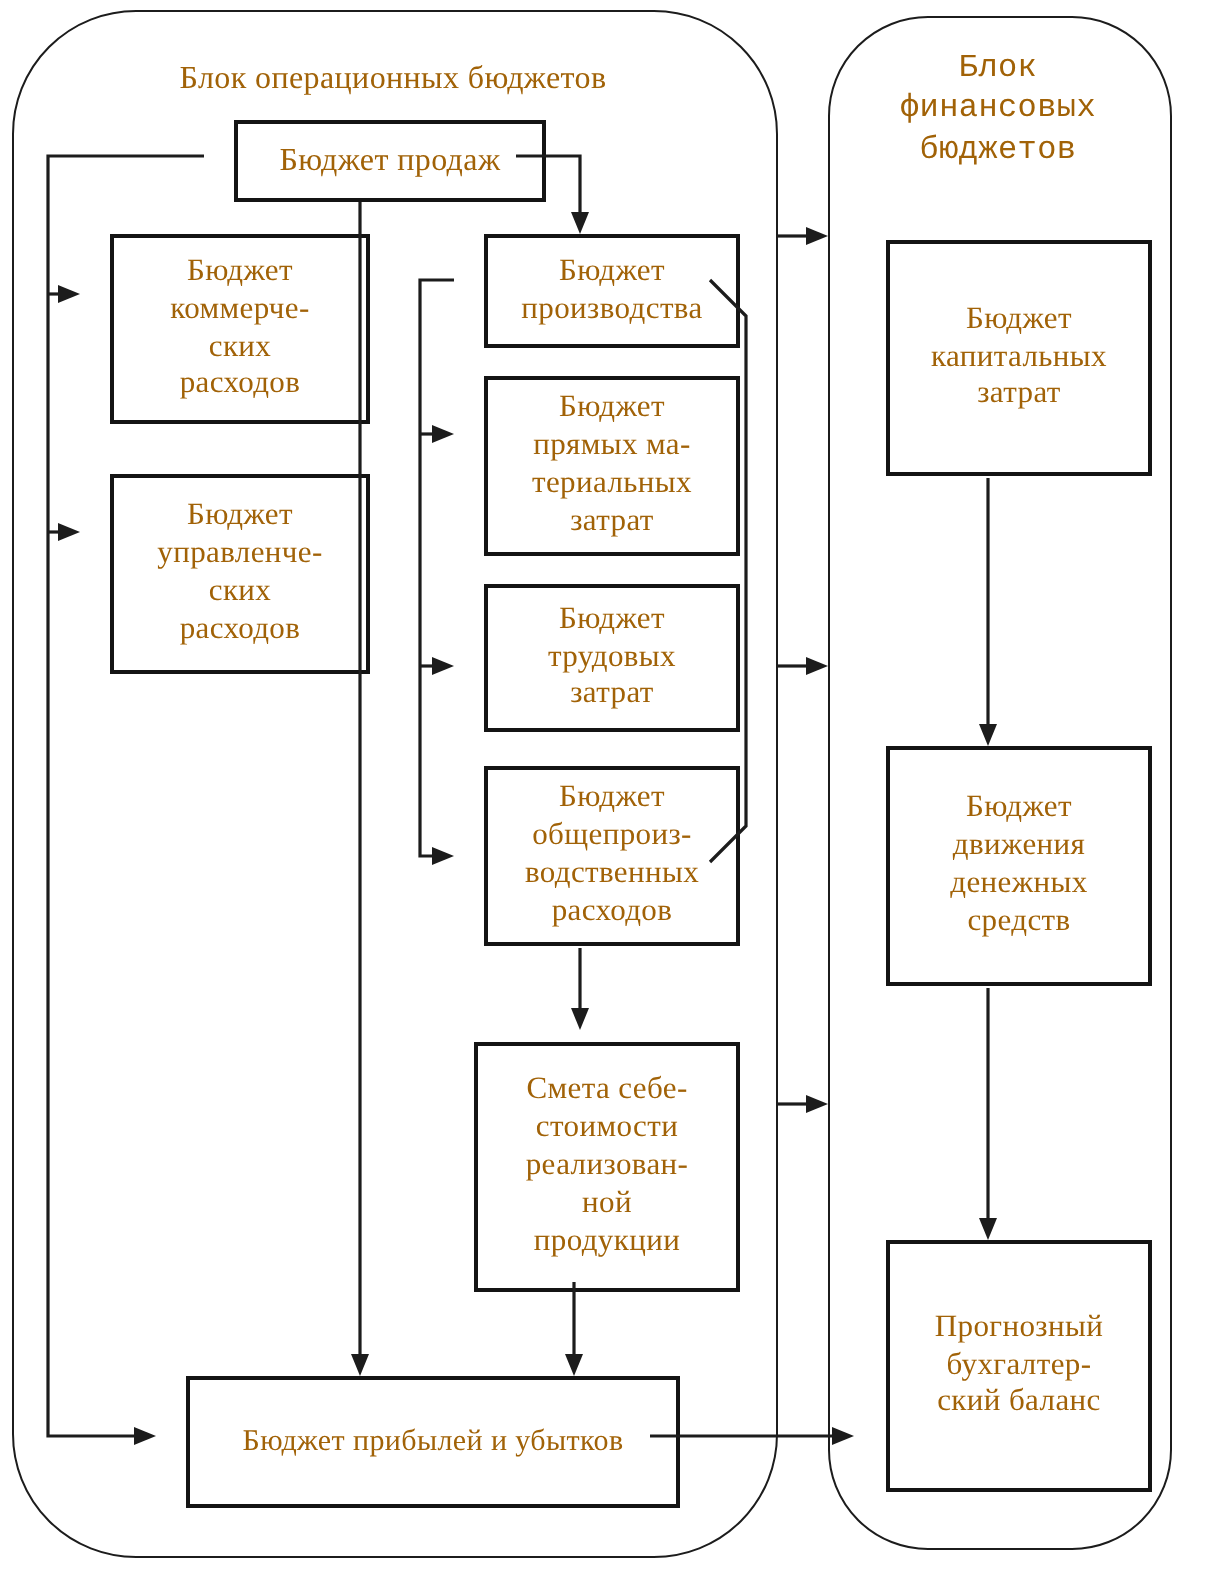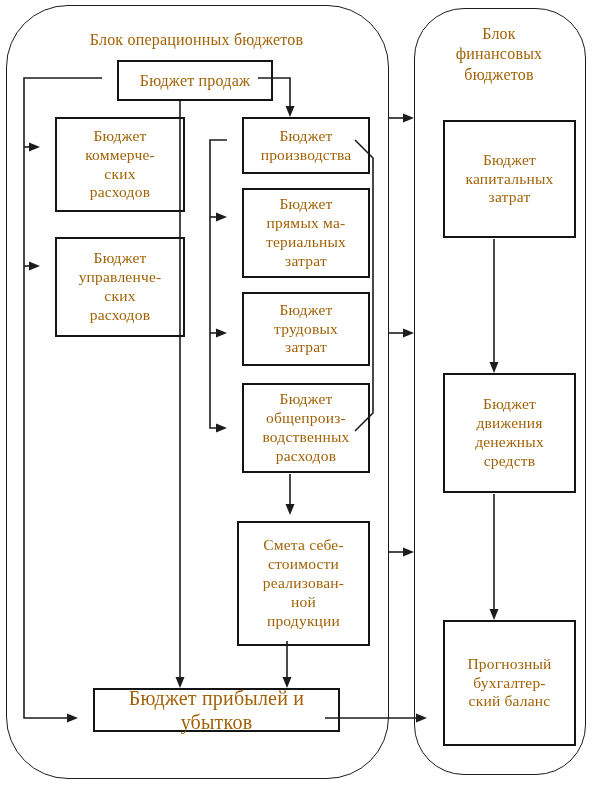--- a/index.html
+++ b/index.html
@@ -20,21 +20,21 @@
   #fin-block{left:414px;top:8px;width:170px;height:765px;border-radius:50px;}
   .block-title{
     position:absolute;
     text-align:center;
     font-size:16px;
     line-height:1.28;
     white-space:pre-line;
     letter-spacing:0.2px;
   }
   #op-title{left:6px;top:30px;width:381px;}
-  #fin-title{left:414px;top:24px;width:170px;}
+  #fin-title{left:414px;top:24px;width:170px;font-family:Liberation Mono, monospace;}
   .box{
     position:absolute;
     box-sizing:border-box;
     border:2.8px solid #141414;
     background:#ffffff;
     display:flex;
     align-items:center;
     justify-content:center;
     text-align:center;
     font-size:15.5px;
@@ -45,21 +45,21 @@
     margin-left:15px;
   }
   #box-sales{left:102px;top:60px;width:156px;height:41px;font-size:16px;}
   #box-commercial{left:40px;top:117px;width:130px;height:95px;}
   #box-management{left:40px;top:237px;width:130px;height:100px;}
   #box-production{left:227px;top:117px;width:128px;height:57px;}
   #box-materials{left:227px;top:188px;width:128px;height:90px;}
   #box-labor{left:227px;top:292px;width:128px;height:74px;}
   #box-overhead{left:227px;top:383px;width:128px;height:90px;}
   #box-estimate{left:222px;top:521px;width:133px;height:125px;}
-  #box-profit{left:78px;top:688px;width:247px;height:44px;font-size:20px;}
+  #box-profit{left:78px;top:688px;width:247px;height:66px;font-size:15px;}
   #box-capital{left:428px;top:120px;width:133px;height:118px;}
   #box-cashflow{left:428px;top:373px;width:133px;height:120px;}
   #box-balance{left:428px;top:620px;width:133px;height:126px;}
   #connectors{
     position:absolute;left:0;top:0;width:603px;height:791px;
     z-index:3;pointer-events:none;
   }
   #connectors path{fill:none;stroke:#1c1c1c;stroke-width:1.6;}
   #connectors polygon{fill:#1c1c1c;stroke:none;}
 </style>

